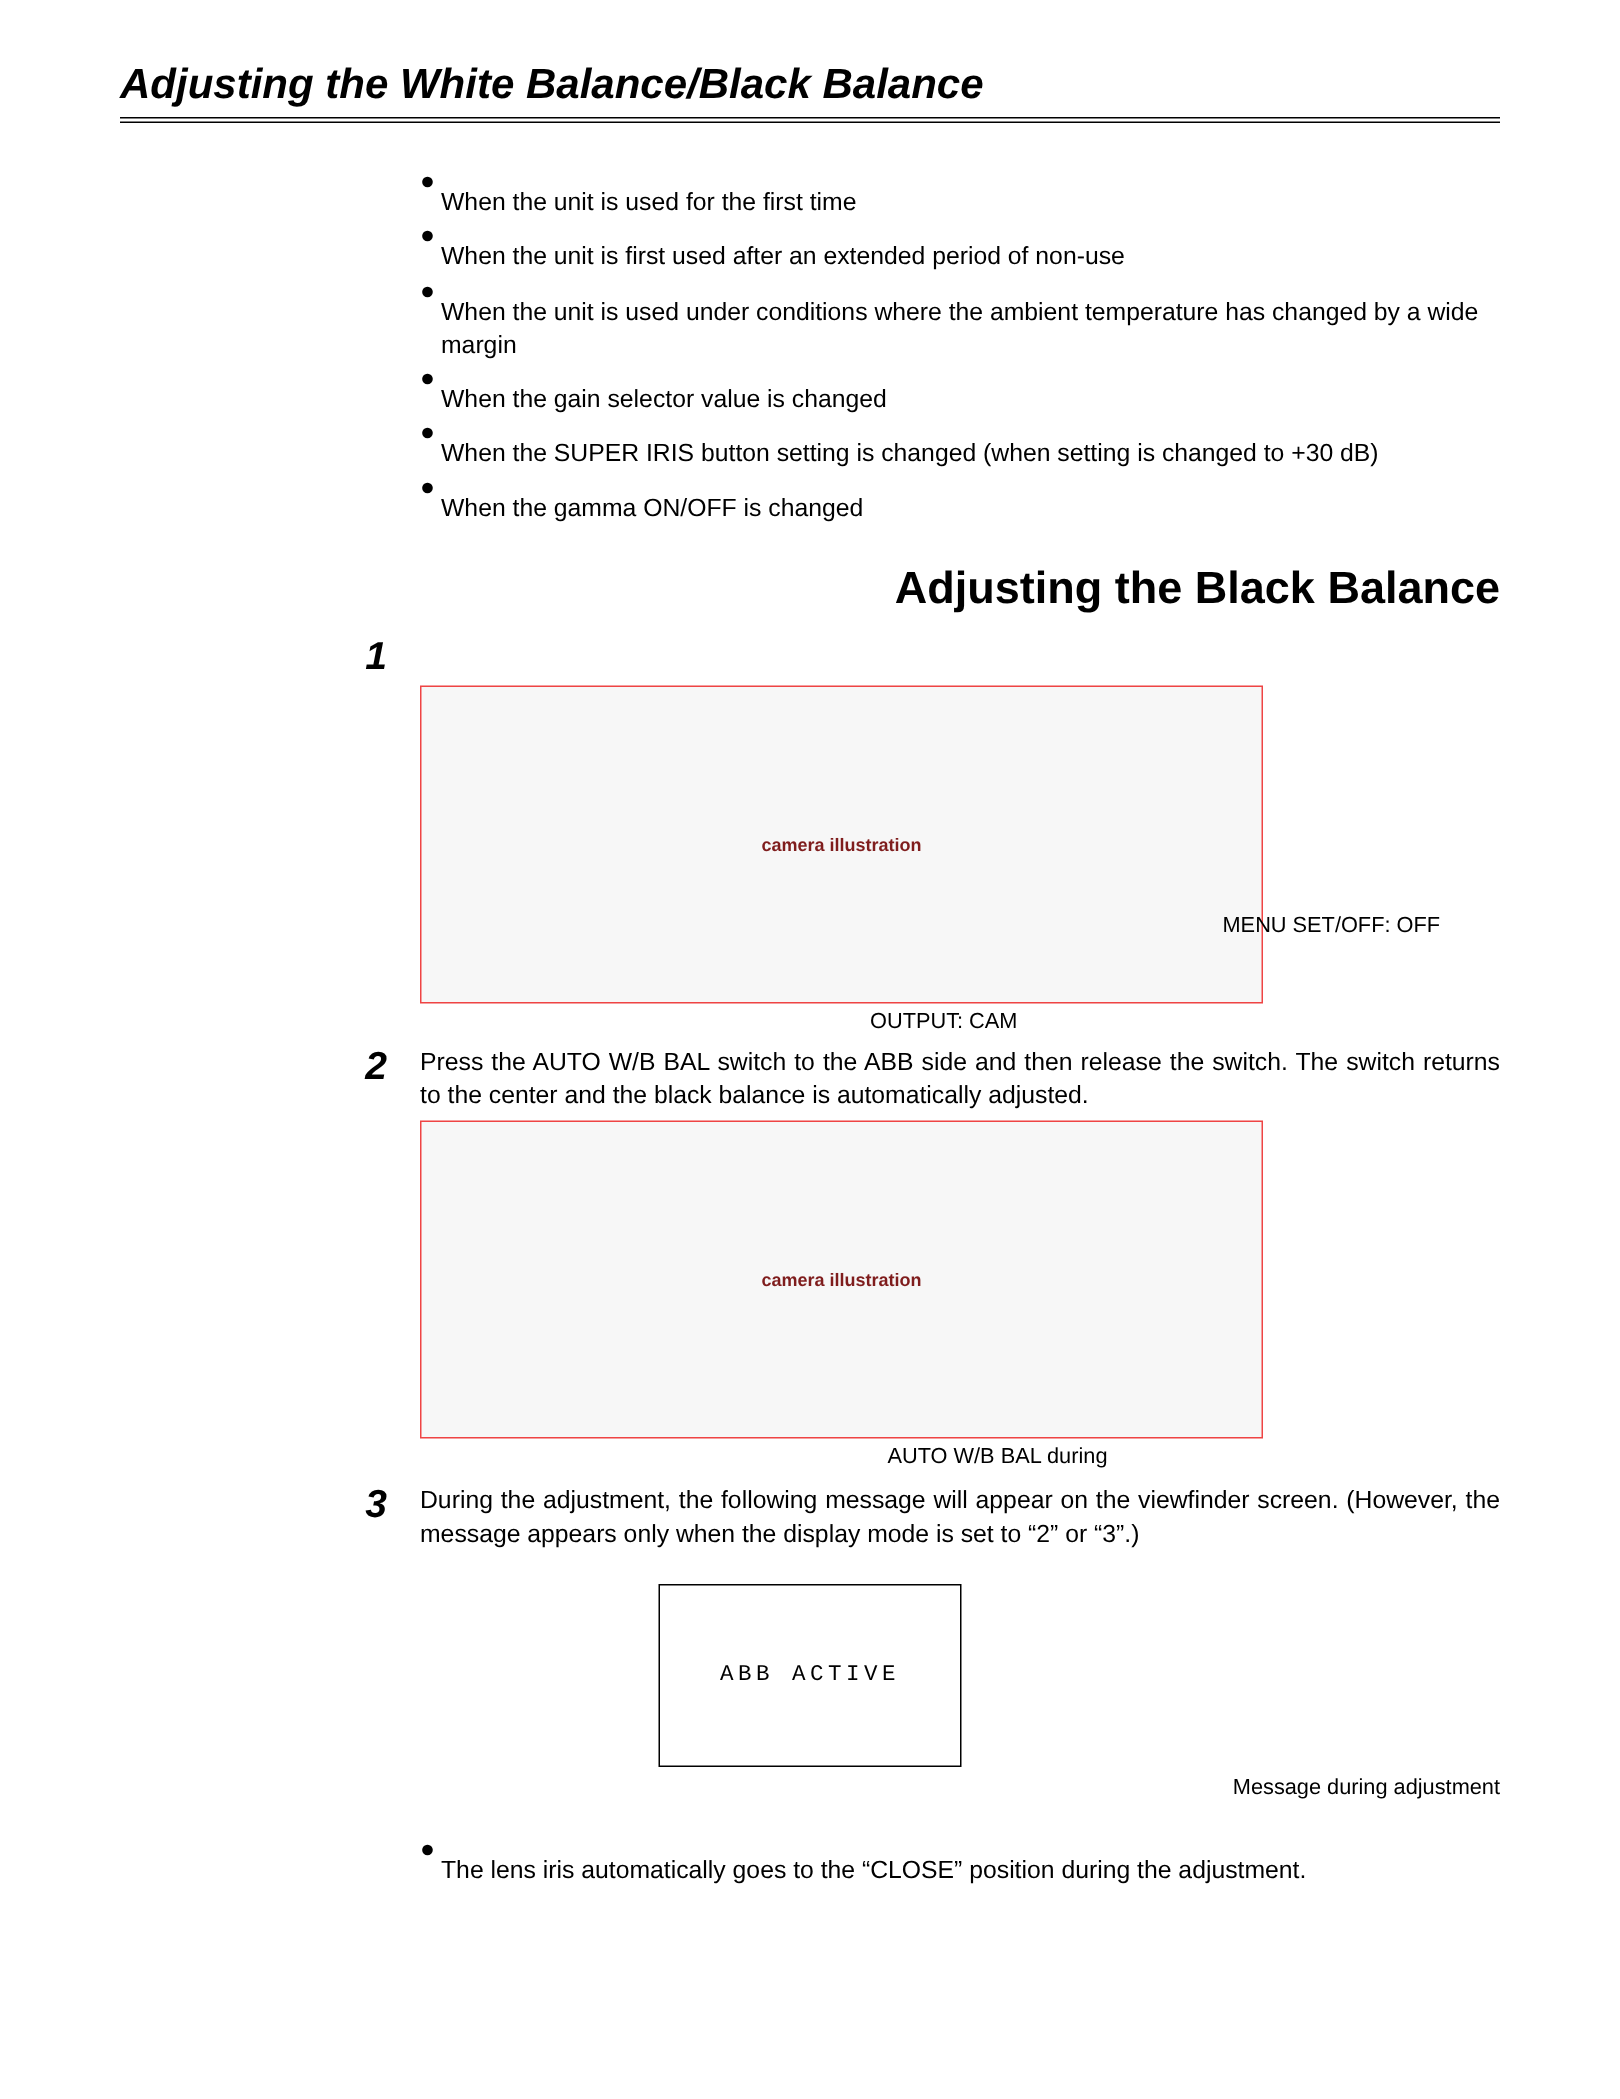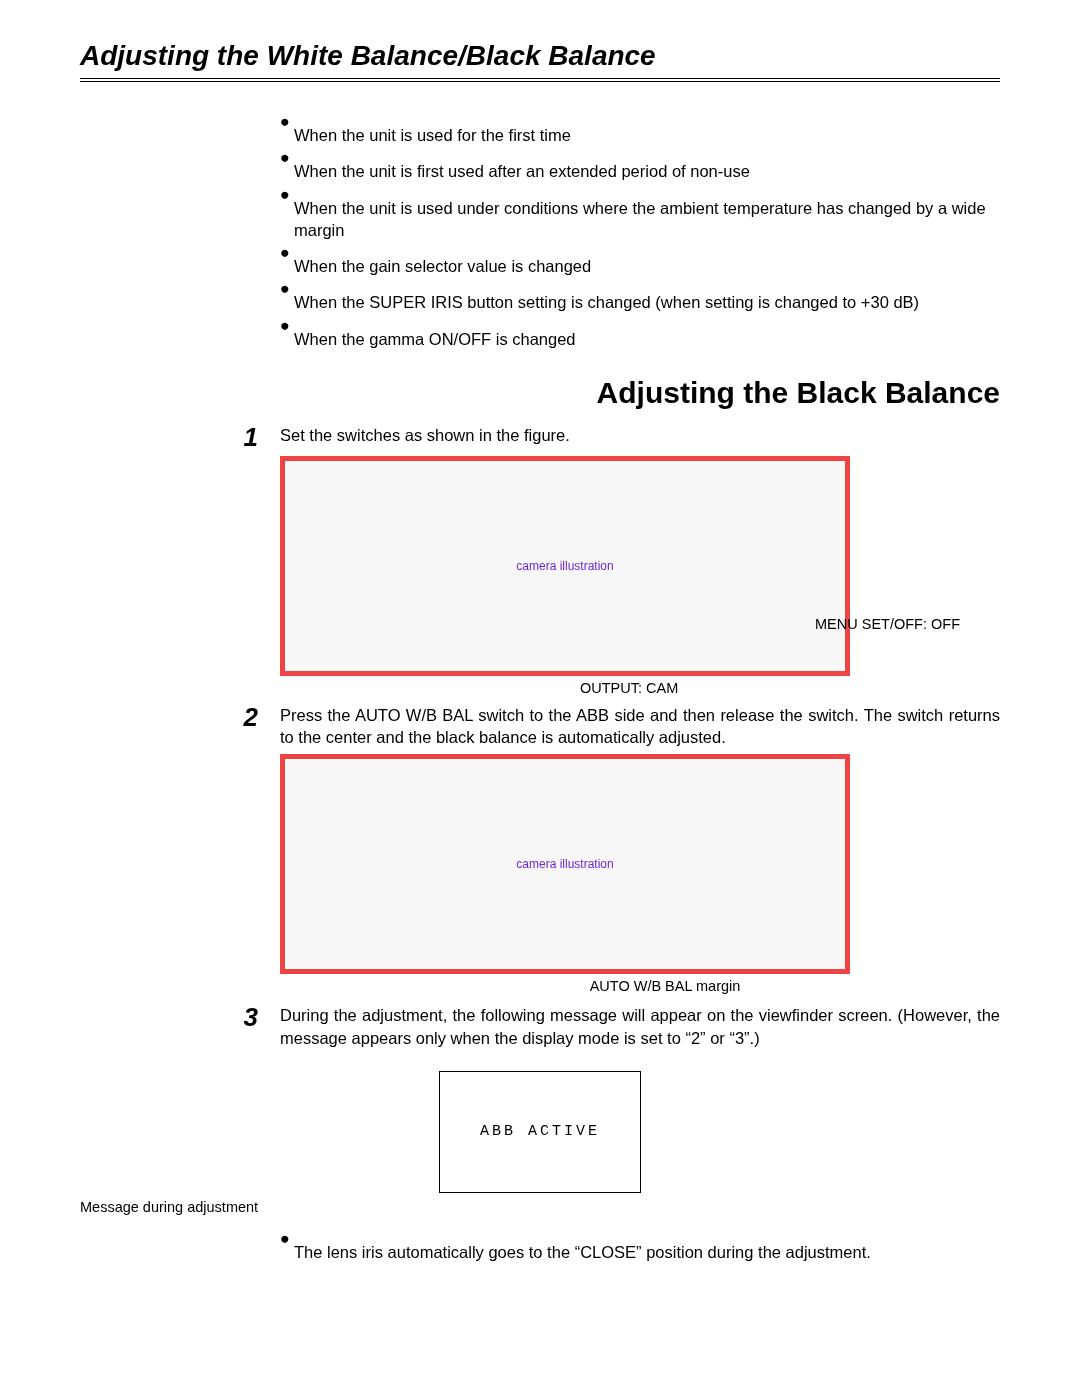--- a/index.html
+++ b/index.html
@@ -73,28 +73,29 @@
     text-align: justify;
   }
   .figure-container {
     margin-left: 200px;
     margin-top: 6px;
     margin-bottom: 6px;
   }
   .camera-placeholder {
     width: 560px;
     height: 210px;
-    border: 5px solid #ef4444;
+    border: 1px solid #ef4444;
     background: #f7f7f7;
     display: flex;
     align-items: center;
     justify-content: center;
-    color: #6d28d9;
+    color: #7f1d1d;
     font-size: 12px;
     position: relative;
+    font-weight: bold;
   }
   .fig-labels-1 {
     position: relative;
     width: 560px;
     height: 0;
   }
   .label-menu {
     position: absolute;
     right: -120px;
     top: -60px;
@@ -119,23 +120,23 @@
     border: 1px solid #000;
     margin: 22px auto 6px auto;
     display: flex;
     align-items: center;
     justify-content: center;
     font-family: "Courier New", monospace;
     letter-spacing: 3px;
     font-size: 15px;
   }
   .viewfinder-caption {
-    text-align: left;
-    font-size: 14.5px;
-    margin-bottom: 14px;
+    text-align: right;
+    font-size: 14.5px;
+    margin-bottom: 24px;
   }
   .after-box {
     margin-left: 200px;
     font-size: 16.5px;
   }
   .page-num {
     text-align: center;
     font-size: 22px;
     margin-top: 220px;
   }
@@ -171,37 +172,36 @@
     <div class="bullet-line">
         <span class="bullet-dot">●</span>
         <span class="bullet-text">When the gamma ON/OFF is changed</span>
       </div>
   </div>
 
   <div class="sub-heading">Adjusting the Black Balance</div>
 
   <div class="step-row">
     <div class="step-num-col"><span class="step-num">1</span></div>
-    <div class="step-content">Set the switches as shown in the figure.</div>
   </div>
   <div class="figure-container">
     <div class="camera-placeholder">camera illustration</div>
     <div class="fig-labels-1">
       <div class="label-menu">MENU SET/OFF: OFF</div>
       <div class="label-output">OUTPUT: CAM</div>
     </div>
   </div>
 
   <div class="step-row" style="margin-top:28px;">
     <div class="step-num-col"><span class="step-num">2</span></div>
     <div class="step-content">Press the AUTO W/B BAL switch to the ABB side and then release the switch. The switch returns to the center and the black balance is automatically adjusted.</div>
   </div>
   <div class="figure-container">
     <div class="camera-placeholder">camera illustration</div>
-    <div class="label-auto">AUTO W/B BAL margin</div>
+    <div class="label-auto">AUTO W/B BAL during</div>
   </div>
 
   <div class="step-row" style="margin-top:10px;">
     <div class="step-num-col"><span class="step-num">3</span></div>
     <div class="step-content">During the adjustment, the following message will appear on the viewfinder screen. (However, the message appears only when the display mode is set to “2” or “3”.)</div>
   </div>
 
   <div class="viewfinder-box">
     <span>ABB ACTIVE</span>
   </div>

